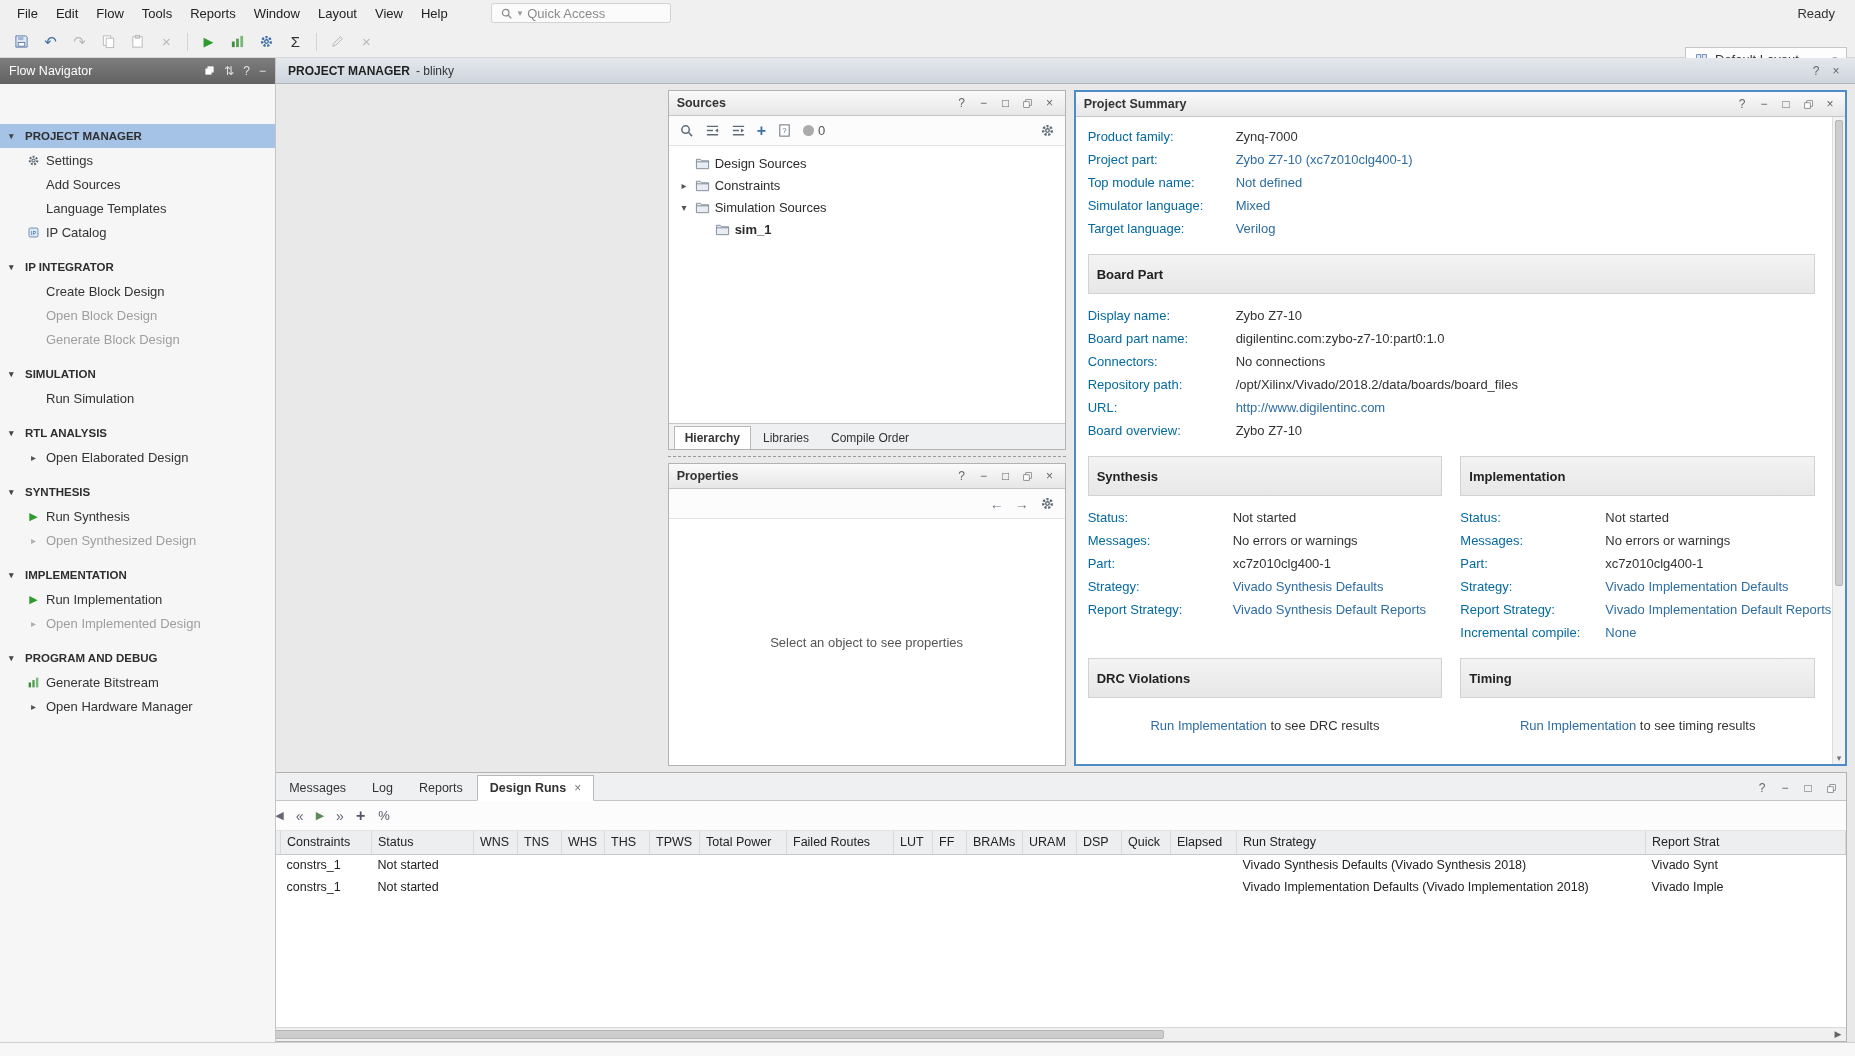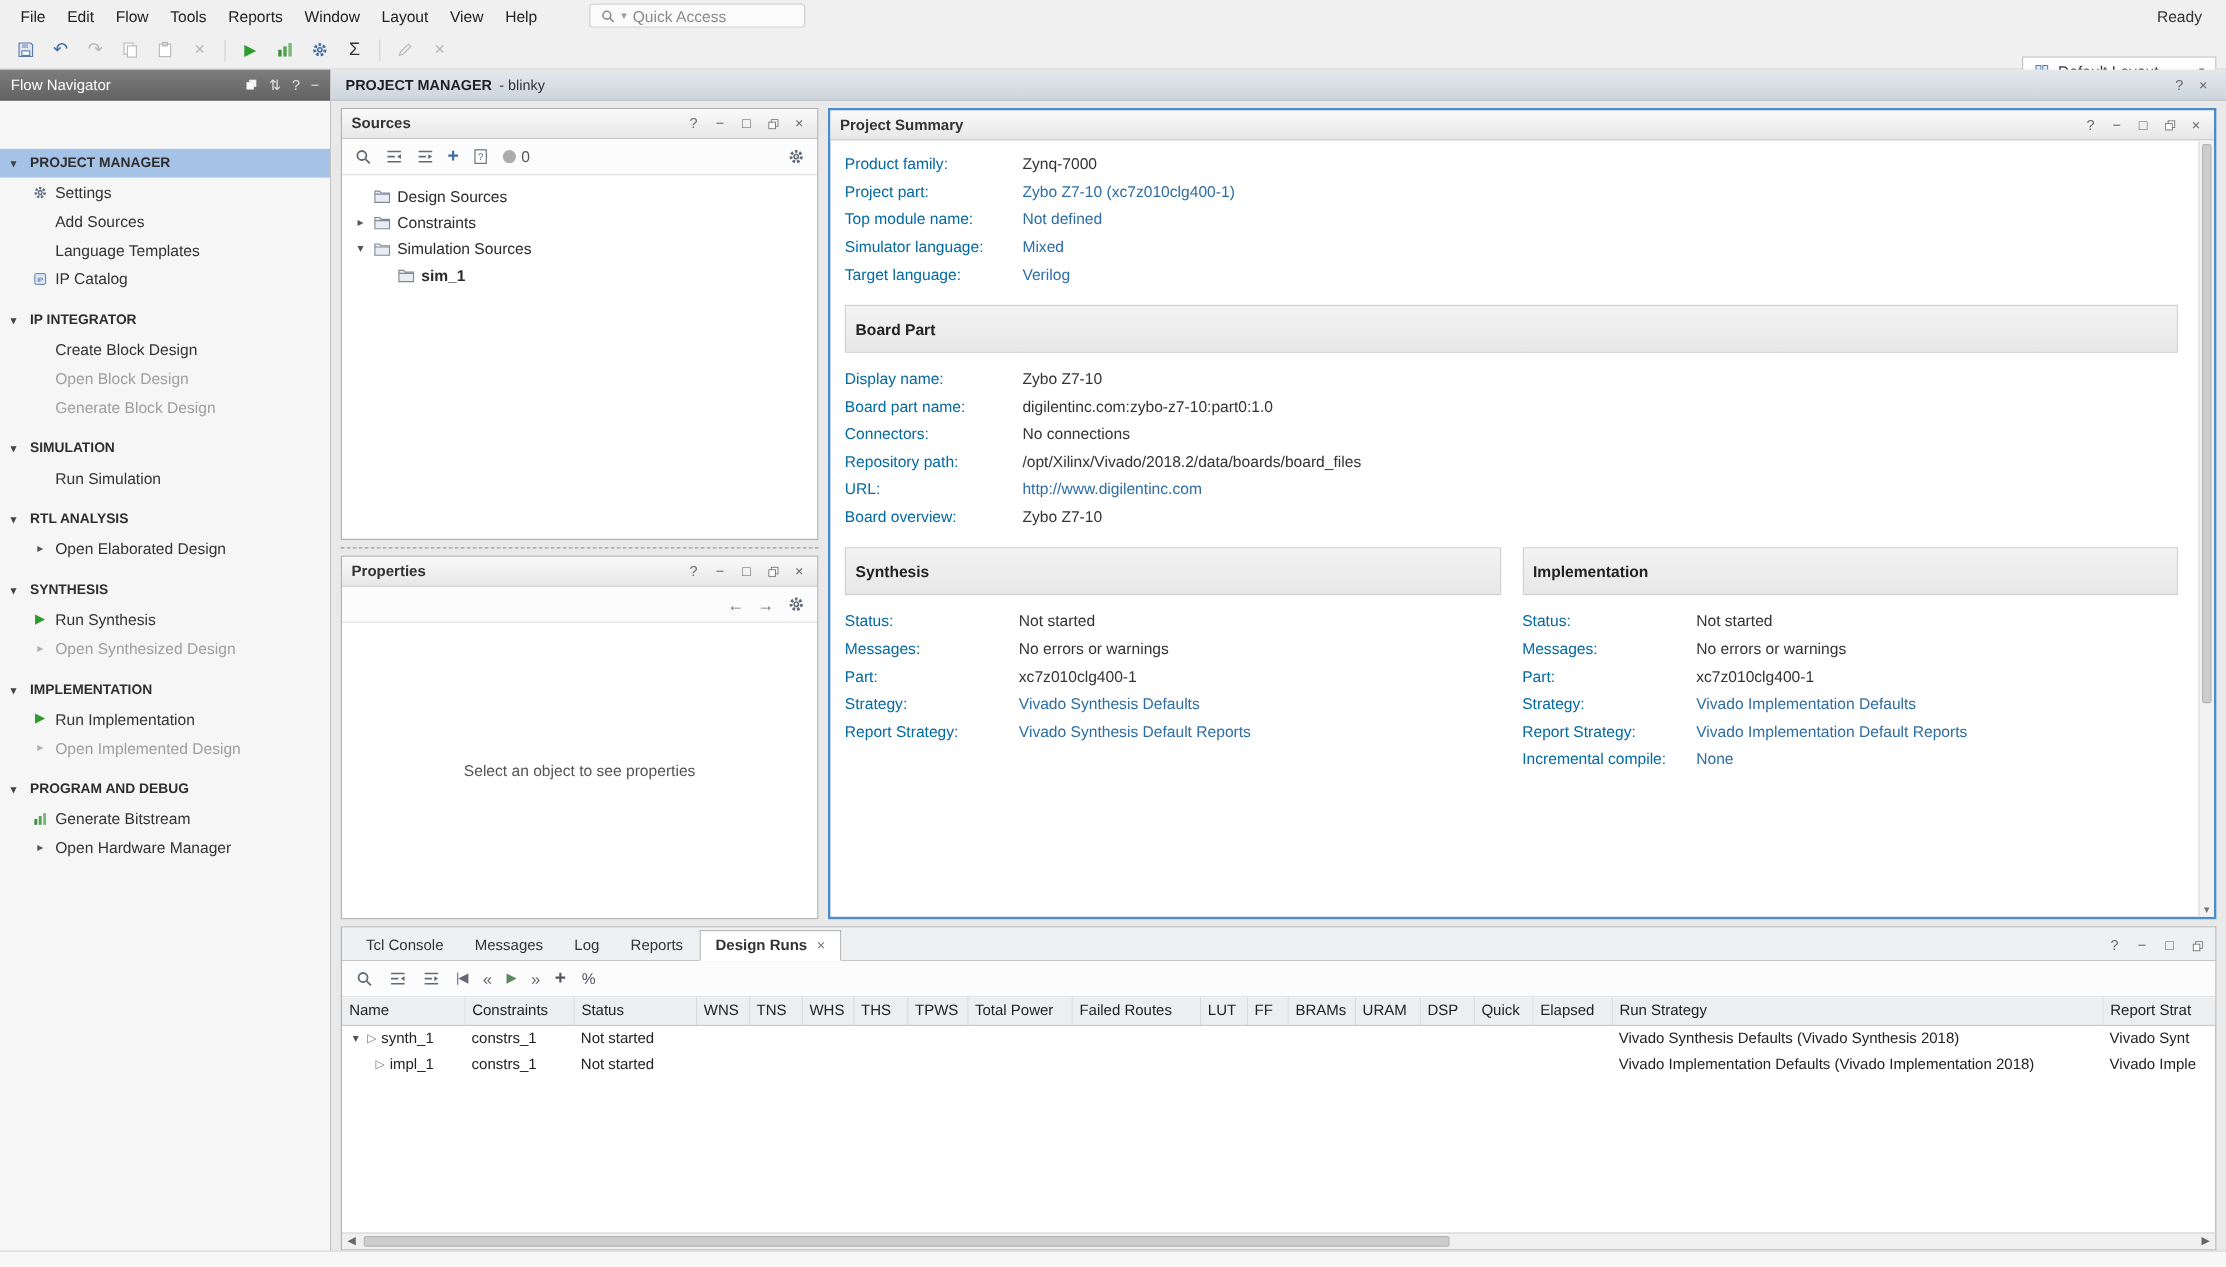--- a/index.html
+++ b/index.html
@@ -39,21 +39,21 @@
 .fn-item{height:24px;display:flex;align-items:center;gap:5px;padding-left:26px;color:#333;}
 .fn-item.disabled{color:#9e9e9e;}
 .slot{width:15px;display:flex;justify-content:center;flex:none;color:#5d6c7b;}
 .exp{font-size:10px;color:#555;}
 .fn-item.disabled .exp{color:#b0b0b0;}
 
 .main{flex:1;display:flex;flex-direction:column;min-width:0;}
 .main-titlebar{height:26px;background:linear-gradient(#e4e8ed,#ced5dd);border-bottom:1px solid #adb5bf;display:flex;align-items:center;padding:0 12px;gap:6px;flex:none;}
 .mt-title{font-weight:bold;font-size:12px;color:#1f1f1f;}
 .mt-sub{color:#333;font-size:12px;}
-.main-content{flex:1;display:flex;flex-direction:column;background:#e9e9e9;padding:6px 8px 0 8px;gap:6px;overflow:hidden;}
+.main-content{flex:1;display:flex;flex-direction:column;background:#e9e9e9;padding:6px 8px 0 8px;gap:6px;overflow:hidden;align-items:flex-end;}
 .top-area{display:flex;gap:8px;height:676px;flex:none;}
 .left-col{width:398px;display:flex;flex-direction:column;flex:none;}
 .panel{background:#fff;border:1px solid #b2b2b2;display:flex;flex-direction:column;overflow:hidden;}
 .sources-panel{height:360px;flex:none;}
 .splitter-h{height:13px;display:flex;align-items:center;flex:none;}
 .splitter-h div{width:100%;border-top:1px dashed #999;}
 .properties-panel{flex:1;}
 .panel-header{height:25px;background:linear-gradient(#fafafa,#e7e7e7);border-bottom:1px solid #c6c6c6;display:flex;align-items:center;padding:0 8px;gap:8px;flex:none;}
 .ph-title{font-weight:bold;color:#333;flex:1;font-size:12.5px;}
 .wbtn{color:#666;font-size:12px;width:14px;text-align:center;line-height:1;display:flex;align-items:center;justify-content:center;}
@@ -489,20 +489,25 @@
                 <span class="tree-label">Simulation Sources</span>
               </div>
               <div class="tree-row indent1">
                 <span class="tree-exp"></span>
                 <svg class="ic">
                     <use href="#i-folder"></use>
                   </svg>
                 <span class="tree-label">sim_1</span>
               </div>
             </div>
+            <div class="src-tabs">
+              <span class="src-tab active">Hierarchy</span>
+              <span class="src-tab">Libraries</span>
+              <span class="src-tab">Compile Order</span>
+            </div>
           </div>
 
           <div class="splitter-h">
               <div></div>
             </div>
 
           <div class="panel properties-panel">
             <div class="panel-header">
               <span class="ph-title">Properties</span>
               <span class="wbtn">?</span>
@@ -634,20 +639,30 @@
                     <span class="sum-label">Report Strategy:</span>
                     <span class="sum-value link">Vivado Implementation Default Reports</span>
                   </div>
                 <div class="sum-row">
                     <span class="sum-label">Incremental compile:</span>
                     <span class="sum-value link">None</span>
                   </div>
               </div>
             </div>
 
+            <div class="sum-cols">
+              <div class="sum-col">
+                <div class="sum-secbar">DRC Violations</div>
+                <div class="center-line"><span class="link">Run Implementation</span><span> to see DRC results</span></div>
+              </div>
+              <div class="sum-col">
+                <div class="sum-secbar">Timing</div>
+                <div class="center-line"><span class="link">Run Implementation</span><span> to see timing results</span></div>
+              </div>
+            </div>
 
             <div class="v-scroll">
               <div class="v-thumb"></div>
               <div class="v-arrow">▾</div>
             </div>
           </div>
         </div>
       </div>
 
       <div class="bottom-panel">

